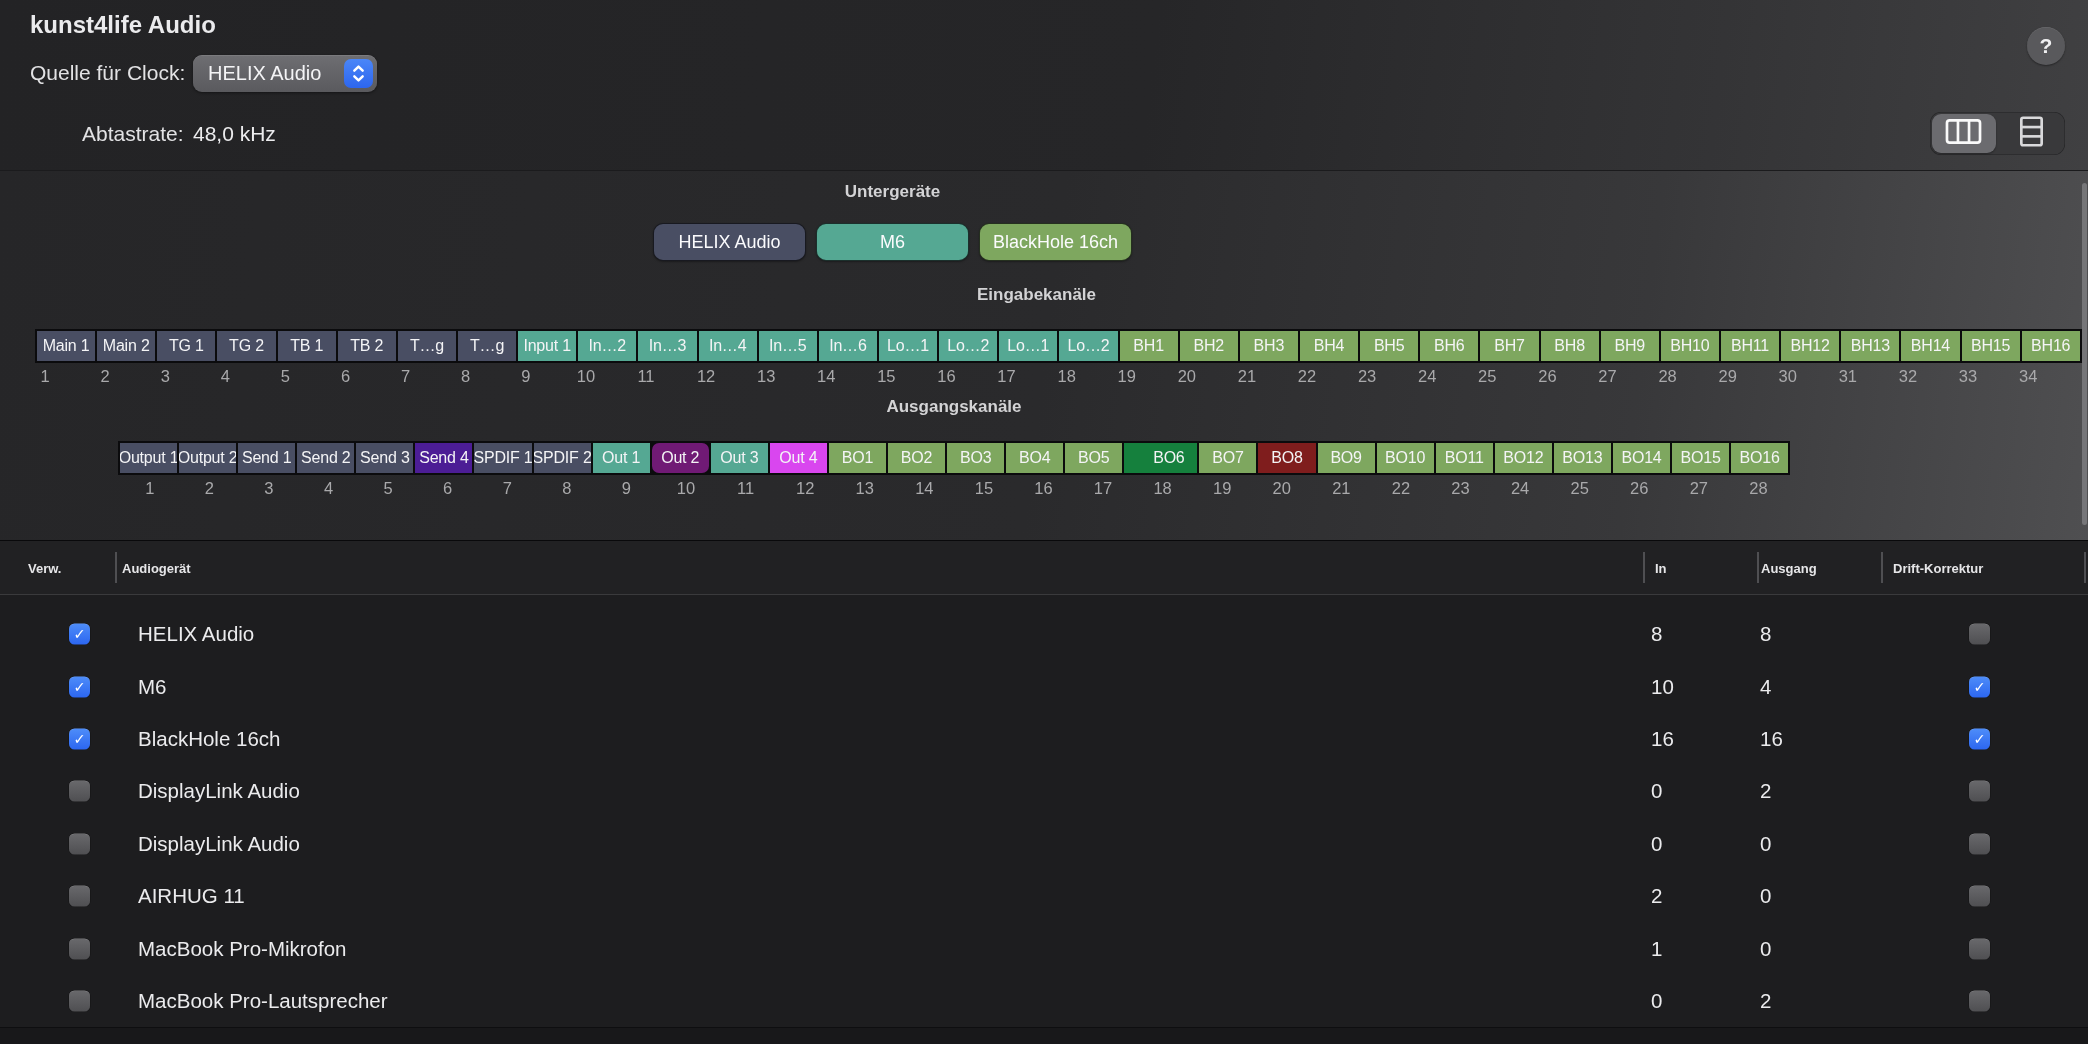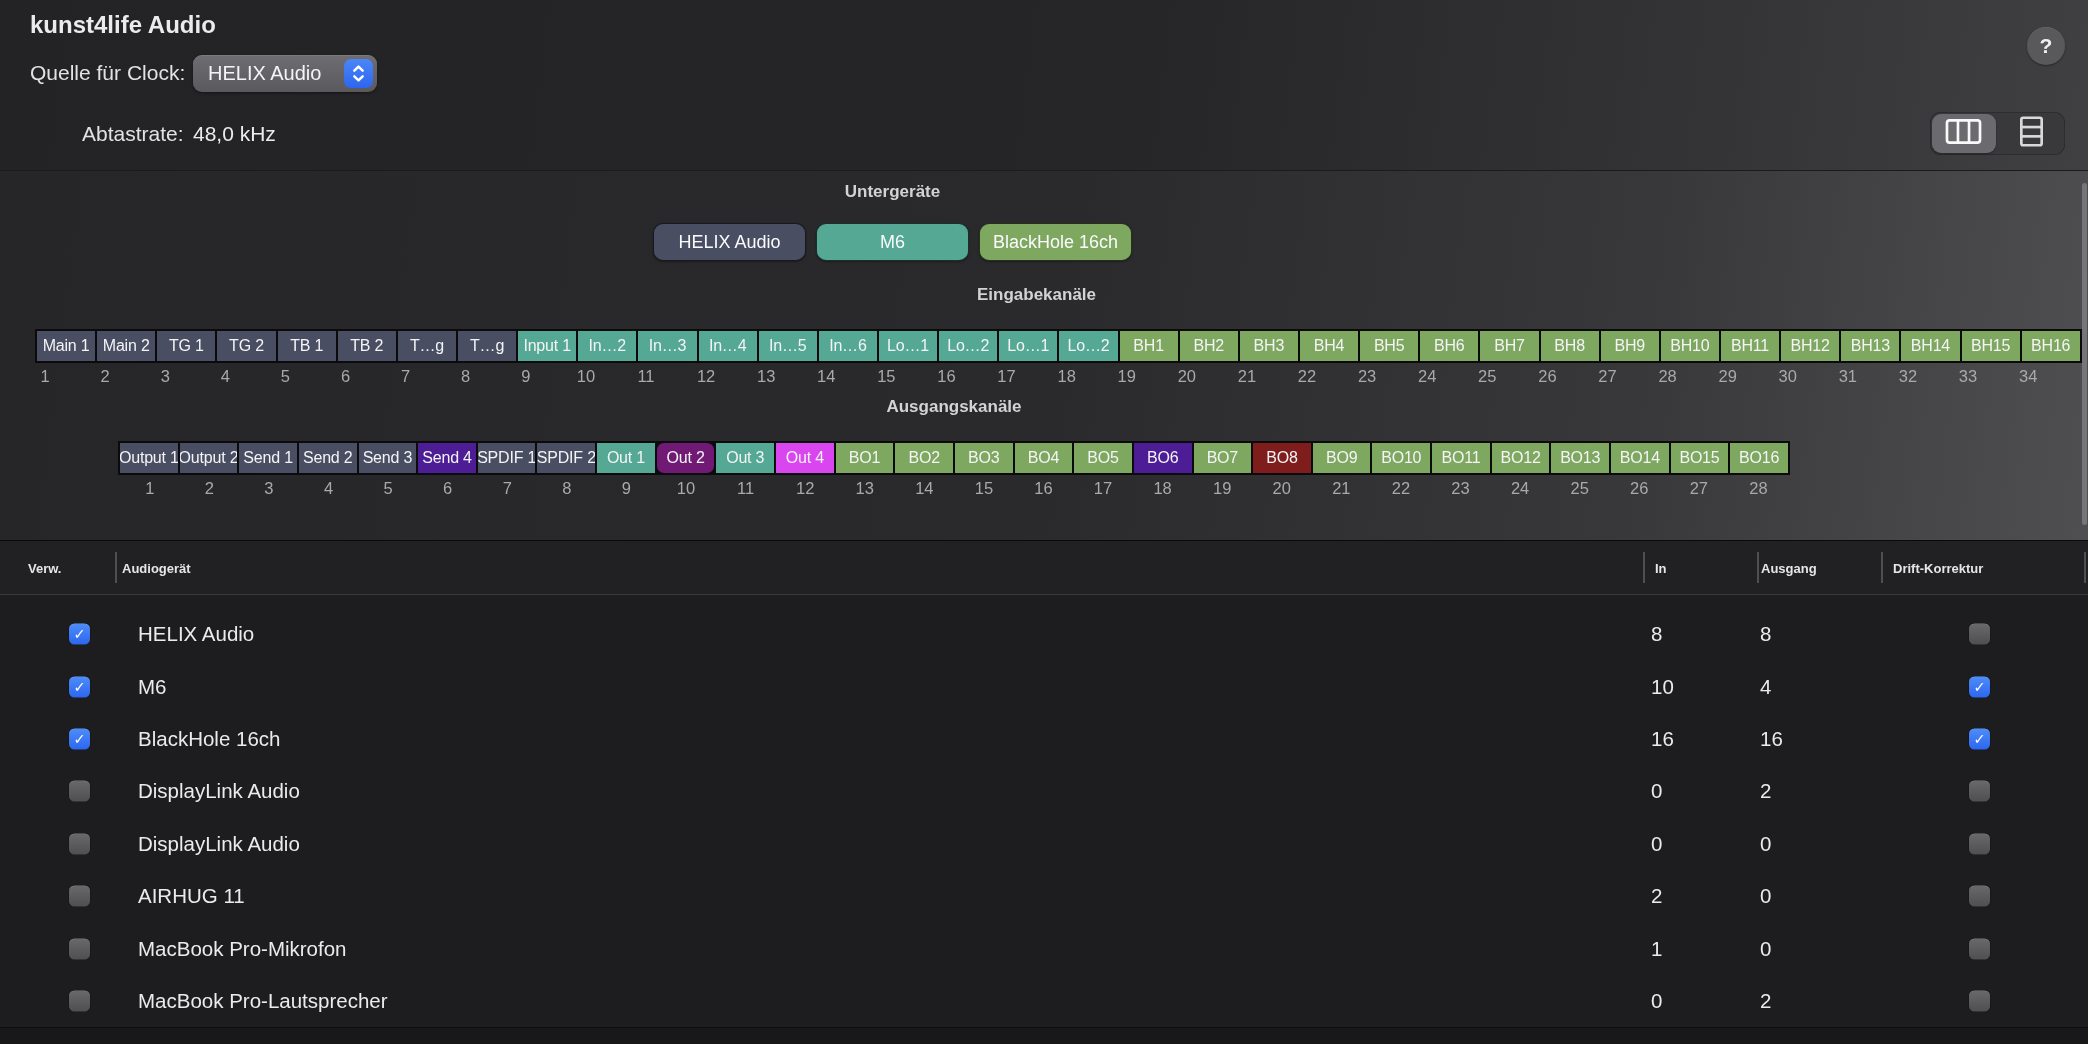--- a/index.html
+++ b/index.html
@@ -200,21 +200,21 @@
         <div class="chbox" style="background: rgb(73, 78, 99);">SPDIF 2</div>
         <div class="chbox" style="background: rgb(85, 168, 147);">Out 1</div>
         <div class="chbox" style="background: #701a75; border-radius: 7px;">Out 2</div>
         <div class="chbox" style="background: rgb(85, 168, 147);">Out 3</div>
         <div class="chbox" style="background: #d946ef;">Out 4</div>
         <div class="chbox" style="background: rgb(126, 167, 95);">BO1</div>
         <div class="chbox" style="background: rgb(126, 167, 95);">BO2</div>
         <div class="chbox" style="background: rgb(126, 167, 95);">BO3</div>
         <div class="chbox" style="background: rgb(126, 167, 95);">BO4</div>
         <div class="chbox" style="background: rgb(126, 167, 95);">BO5</div>
-        <div class="chbox" style="background: #4c1d95;">BO6</div>
+        <div class="chbox" style="background: #15803d; padding-left: 16px;">BO6</div>
         <div class="chbox" style="background: rgb(126, 167, 95);">BO7</div>
         <div class="chbox" style="background: #7f1d1d;">BO8</div>
         <div class="chbox" style="background: rgb(126, 167, 95);">BO9</div>
         <div class="chbox" style="background: rgb(126, 167, 95);">BO10</div>
         <div class="chbox" style="background: rgb(126, 167, 95);">BO11</div>
         <div class="chbox" style="background: rgb(126, 167, 95);">BO12</div>
         <div class="chbox" style="background: rgb(126, 167, 95);">BO13</div>
         <div class="chbox" style="background: rgb(126, 167, 95);">BO14</div>
         <div class="chbox" style="background: rgb(126, 167, 95);">BO15</div>
         <div class="chbox" style="background: rgb(126, 167, 95);">BO16</div>

